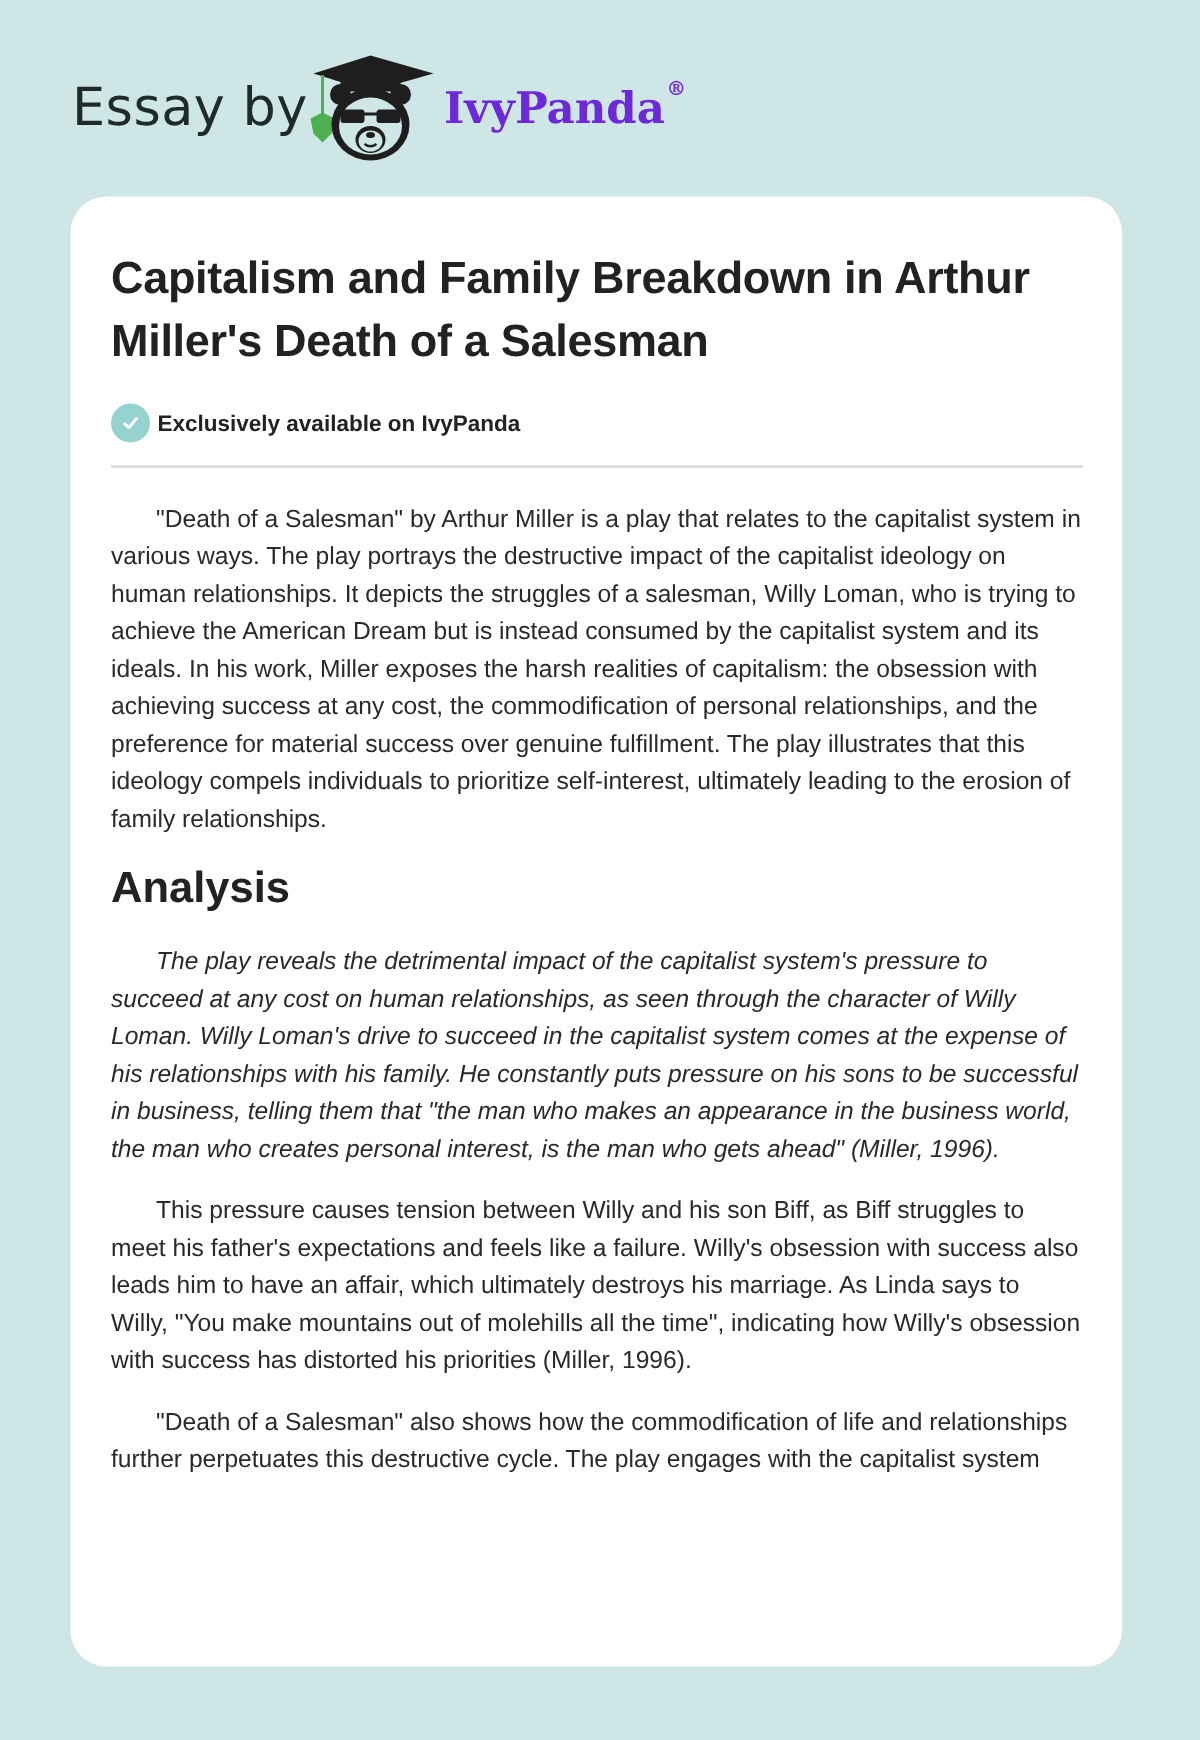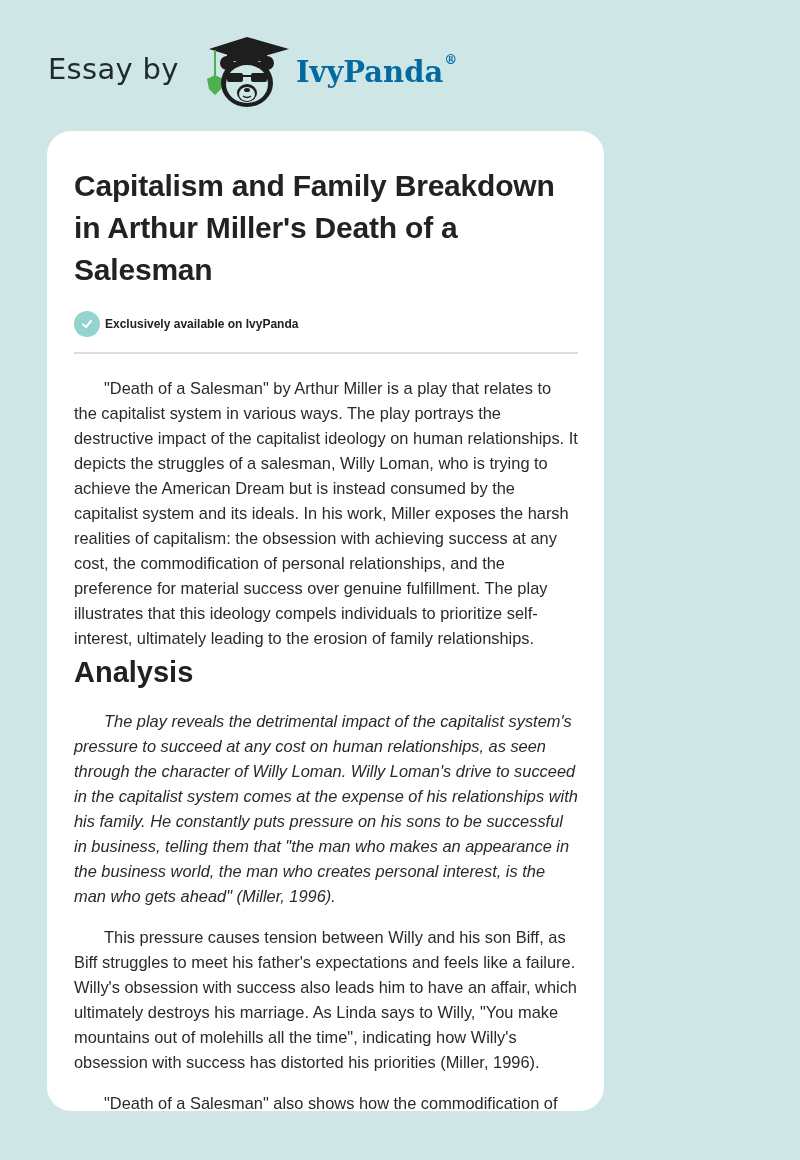--- a/index.html
+++ b/index.html
@@ -10,60 +10,60 @@
     color: #222222;
     position: relative;
     overflow: hidden;
   }
   .header {
     position: absolute; left: 0; top: 0; width: 800px; height: 130px;
   }
   .essay-by {
     position: absolute; left: 48px; top: 52px;
     font-family: "DejaVu Sans", sans-serif;
-    font-size: 29px; color: #1f2a2a; letter-spacing: 0.3px;
+    font-size: 35px; color: #1f2a2a; letter-spacing: 0.3px;
   }
   .logo-icon {
     position: absolute; left: 201px; top: 35px; width: 92px; height: 74px;
   }
   .brand {
     position: absolute; left: 296px; top: 55px;
     font-family: "DejaVu Serif", serif; font-weight: bold;
-    font-size: 29px; color: #0369a1;
+    font-size: 29px; color: #6d28d9;
   }
   .brand sup { font-size: 13px; vertical-align: top; position: relative; top: -3px; margin-left: 1px; }
   .card {
-    position: absolute; left: 47px; top: 131px; width: 557px; height: 980px;
+    position: absolute; left: 47px; top: 131px; width: 701px; height: 980px;
     background: #ffffff; border-radius: 24px;
     overflow: hidden;
   }
   .card-inner { padding: 34px 26px 0 27px; }
   h1 {
     margin: 0; font-size: 30px; line-height: 42px; font-weight: bold;
     color: #222222; letter-spacing: -0.2px;
   }
   .exclusive {
     display: flex; align-items: center; margin-top: 20px; height: 26px;
   }
   .check-badge {
     width: 26px; height: 26px; border-radius: 50%;
     background: #94d3cf; display: flex; align-items: center; justify-content: center;
     margin-right: 5px;
   }
-  .exclusive-label { font-size: 12px; font-weight: bold; color: #222; }
+  .exclusive-label { font-size: 15px; font-weight: bold; color: #222; }
   .divider { height: 2px; background: #dddddd; margin-top: 15px; }
   h2 {
     margin: 24px 0 0 0; font-size: 29px; line-height: 34px; font-weight: bold; color: #222;
   }
   p {
     margin: 0; font-size: 16.4px; line-height: 25px; color: #2a2a2a;
     text-indent: 30px;
   }
   .intro-p { margin-top: 22px; }
-  .analysis-h { margin-top: 4px; }
+  .analysis-h { margin-top: 16px; }
   .a1 { margin-top: 20px; font-style: italic; }
   .a2 { margin-top: 16px; }
   .a3 { margin-top: 16px; }
 </style>
 </head>
 <body>
 
 <div class="header">
   <span class="essay-by">Essay by</span>
   <span class="logo-icon">

